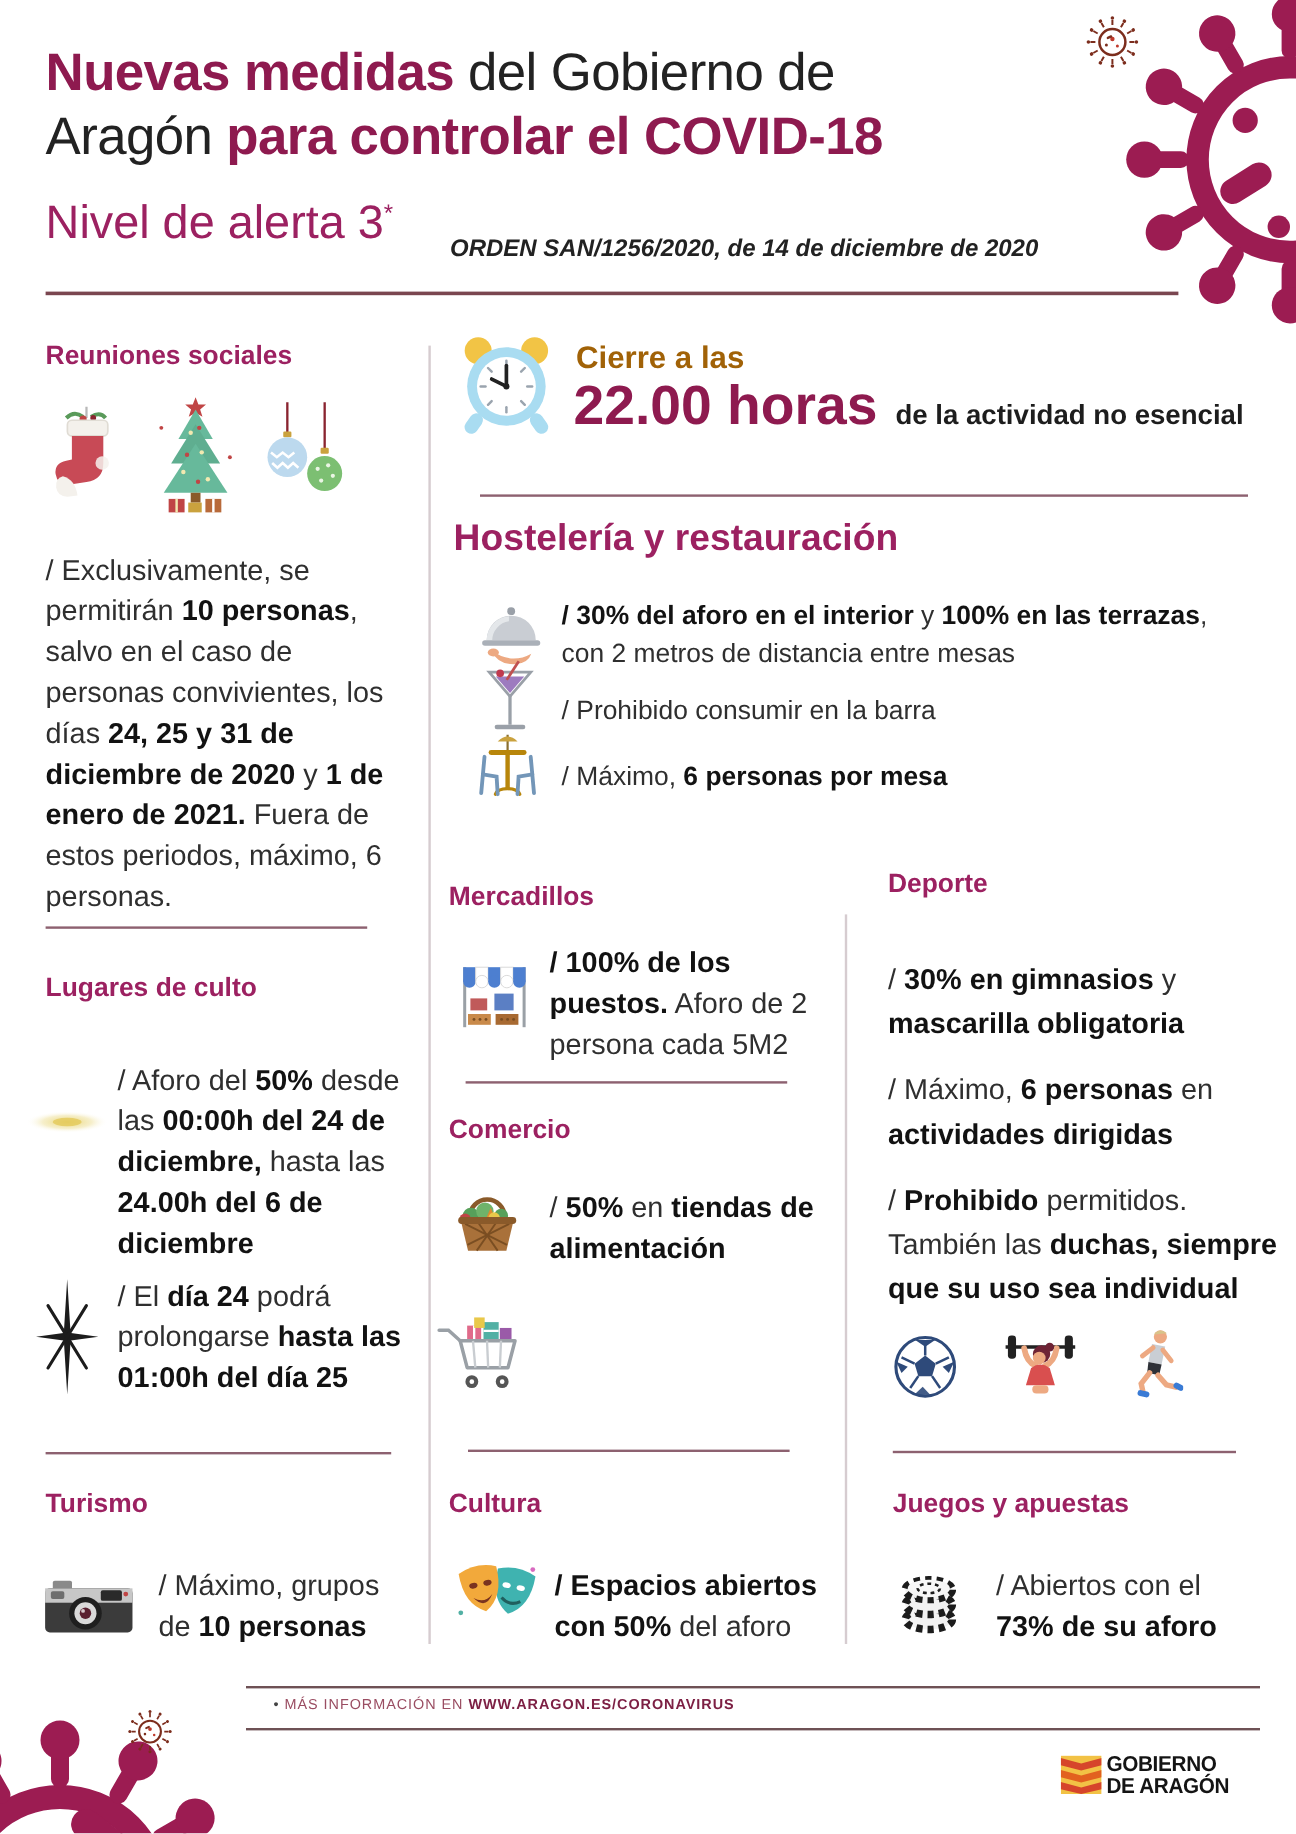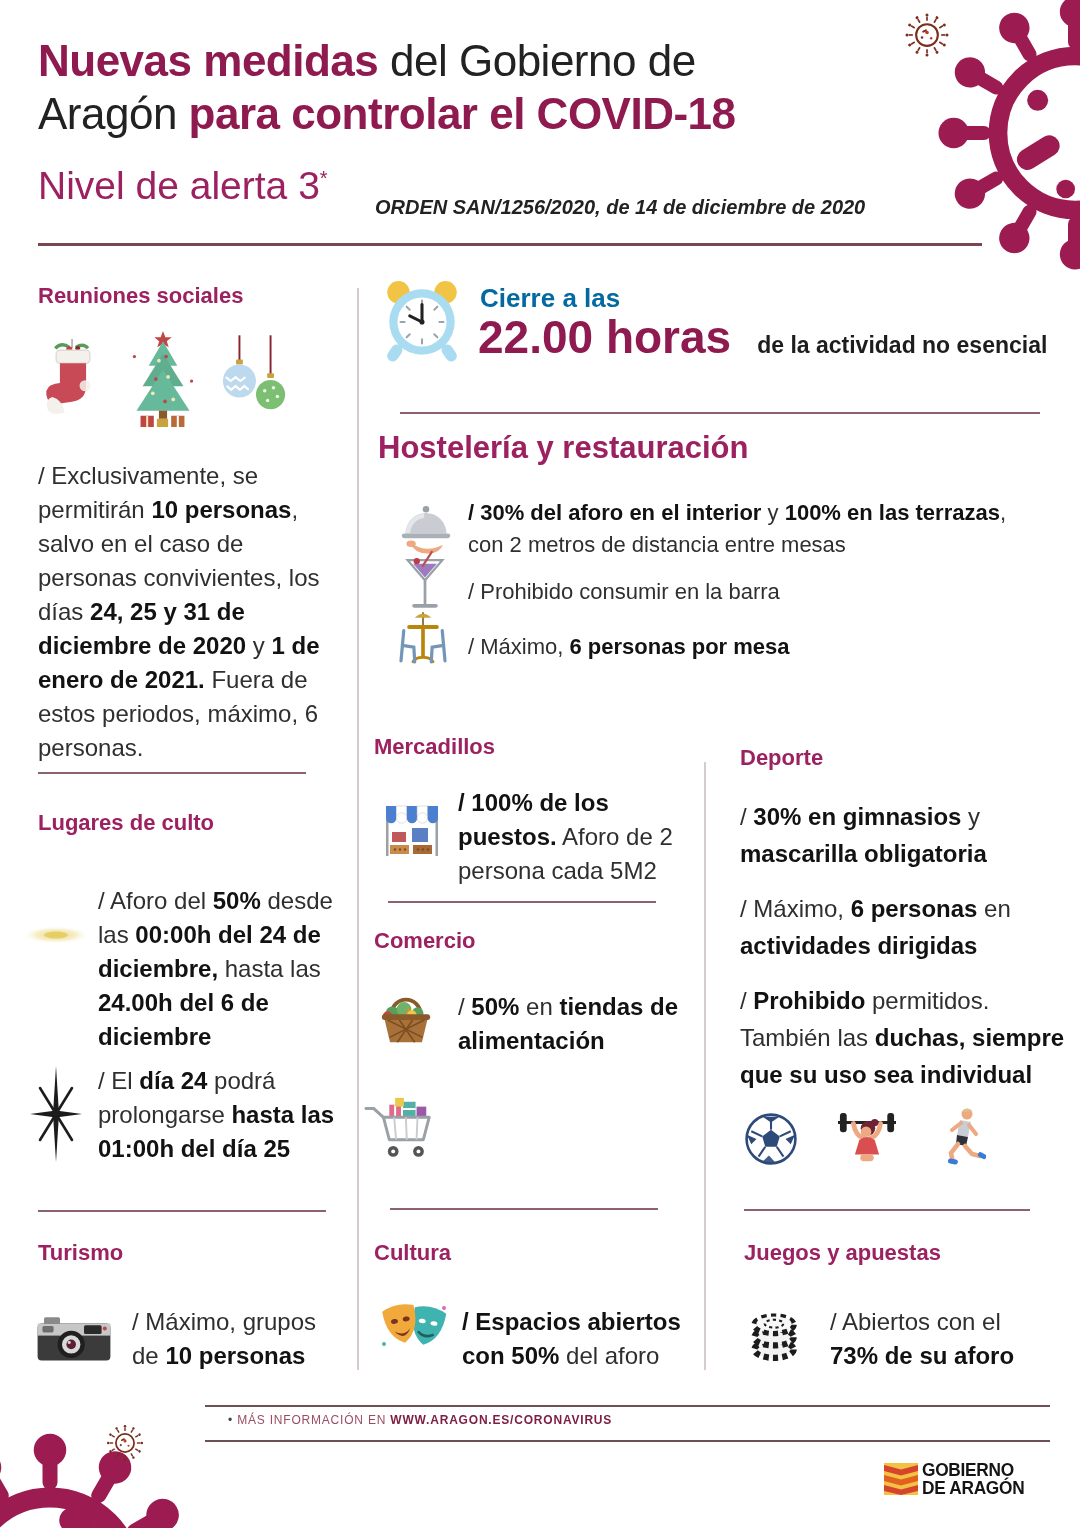--- a/index.html
+++ b/index.html
@@ -11,24 +11,24 @@
   .title .b{font-weight:700;}
   .ta{color:#8e1a4f;}
   .alert{position:absolute;left:38px;top:164px;font-size:39px;font-weight:400;color:#9c2161;}
   .alert sup{font-size:20px;}
   .order{position:absolute;left:375px;top:196px;font-size:20px;font-style:italic;font-weight:700;color:#222;}
   .h{position:absolute;font-size:22px;font-weight:700;color:#9c2161;}
   .t{position:absolute;font-size:24px;line-height:34px;color:#2f2f2f;}
   .t .b{font-weight:700;color:#121212;}
   .t-host{font-size:22px;line-height:32px;}
   .lh37{line-height:37px;}
-  .closure-intro{position:absolute;left:480px;top:283px;font-size:26px;font-weight:700;color:#0369a1;}
+  .closure-intro{position:absolute;left:480px;top:283px;font-size:26px;font-weight:700;color:#a16207;}
   .closure-line{position:absolute;left:478px;top:310px;white-space:nowrap;}
   .cl-time{font-size:46px;font-weight:700;color:#8e1a4f;}
-  .cl-detail{font-size:23px;font-weight:700;color:#1d1d1d;margin-left:26px;}
+  .cl-detail{font-size:23px;font-weight:700;color:#1d1d1d;margin-left:15px;}
   
   .hdr-rule{position:absolute;left:38px;top:243px;width:944px;height:3px;background:#7a4650;}
   .hdiv{position:absolute;height:2px;background:#8d6170;}
   .vdiv{position:absolute;width:2px;background:#d6ccd0;}
   .hr-culto{left:38px;top:772px;width:268px;}
   .hr-closure{left:400px;top:412px;width:640px;}
   .hr-comercio{left:388px;top:901px;width:268px;}
   .hr-turismo{left:38px;top:1210px;width:288px;}
   .hr-cultura{left:390px;top:1208px;width:268px;}
   .hr-juegos{left:744px;top:1209px;width:286px;}
@@ -48,21 +48,21 @@
   .t-host1{left:468px;top:497px;}
   .t-host2{left:468px;top:576px;}
   .t-host3{left:468px;top:631px;}
   .h-mercadillos{left:374px;top:734px;}
   .t-mercadillos{left:458px;top:786px;}
   .h-comercio{left:374px;top:928px;}
   .t-comercio1{left:458px;top:990px;}
   .t-comercio2{left:454px;top:1088px;}
   .h-cultura{left:374px;top:1240px;}
   .t-cultura{left:462px;top:1305px;}
-  .h-deporte{left:740px;top:745px;}
+  .h-deporte{left:740px;top:723px;}
   .t-deporte1{left:740px;top:798px;}
   .t-deporte2{left:740px;top:890px;}
   .t-deporte3{left:740px;top:982px;}
   .h-juegos{left:744px;top:1240px;}
   .t-juegos{left:830px;top:1305px;}
   
   .ic-stocking{left:44px;top:336px;width:58px;height:92px;}
   .ic-tree{left:126px;top:330px;width:74px;height:98px;}
   .ic-ornaments{left:220px;top:334px;width:70px;height:94px;}
   .ic-candle{left:20px;top:922px;width:72px;height:26px;}

